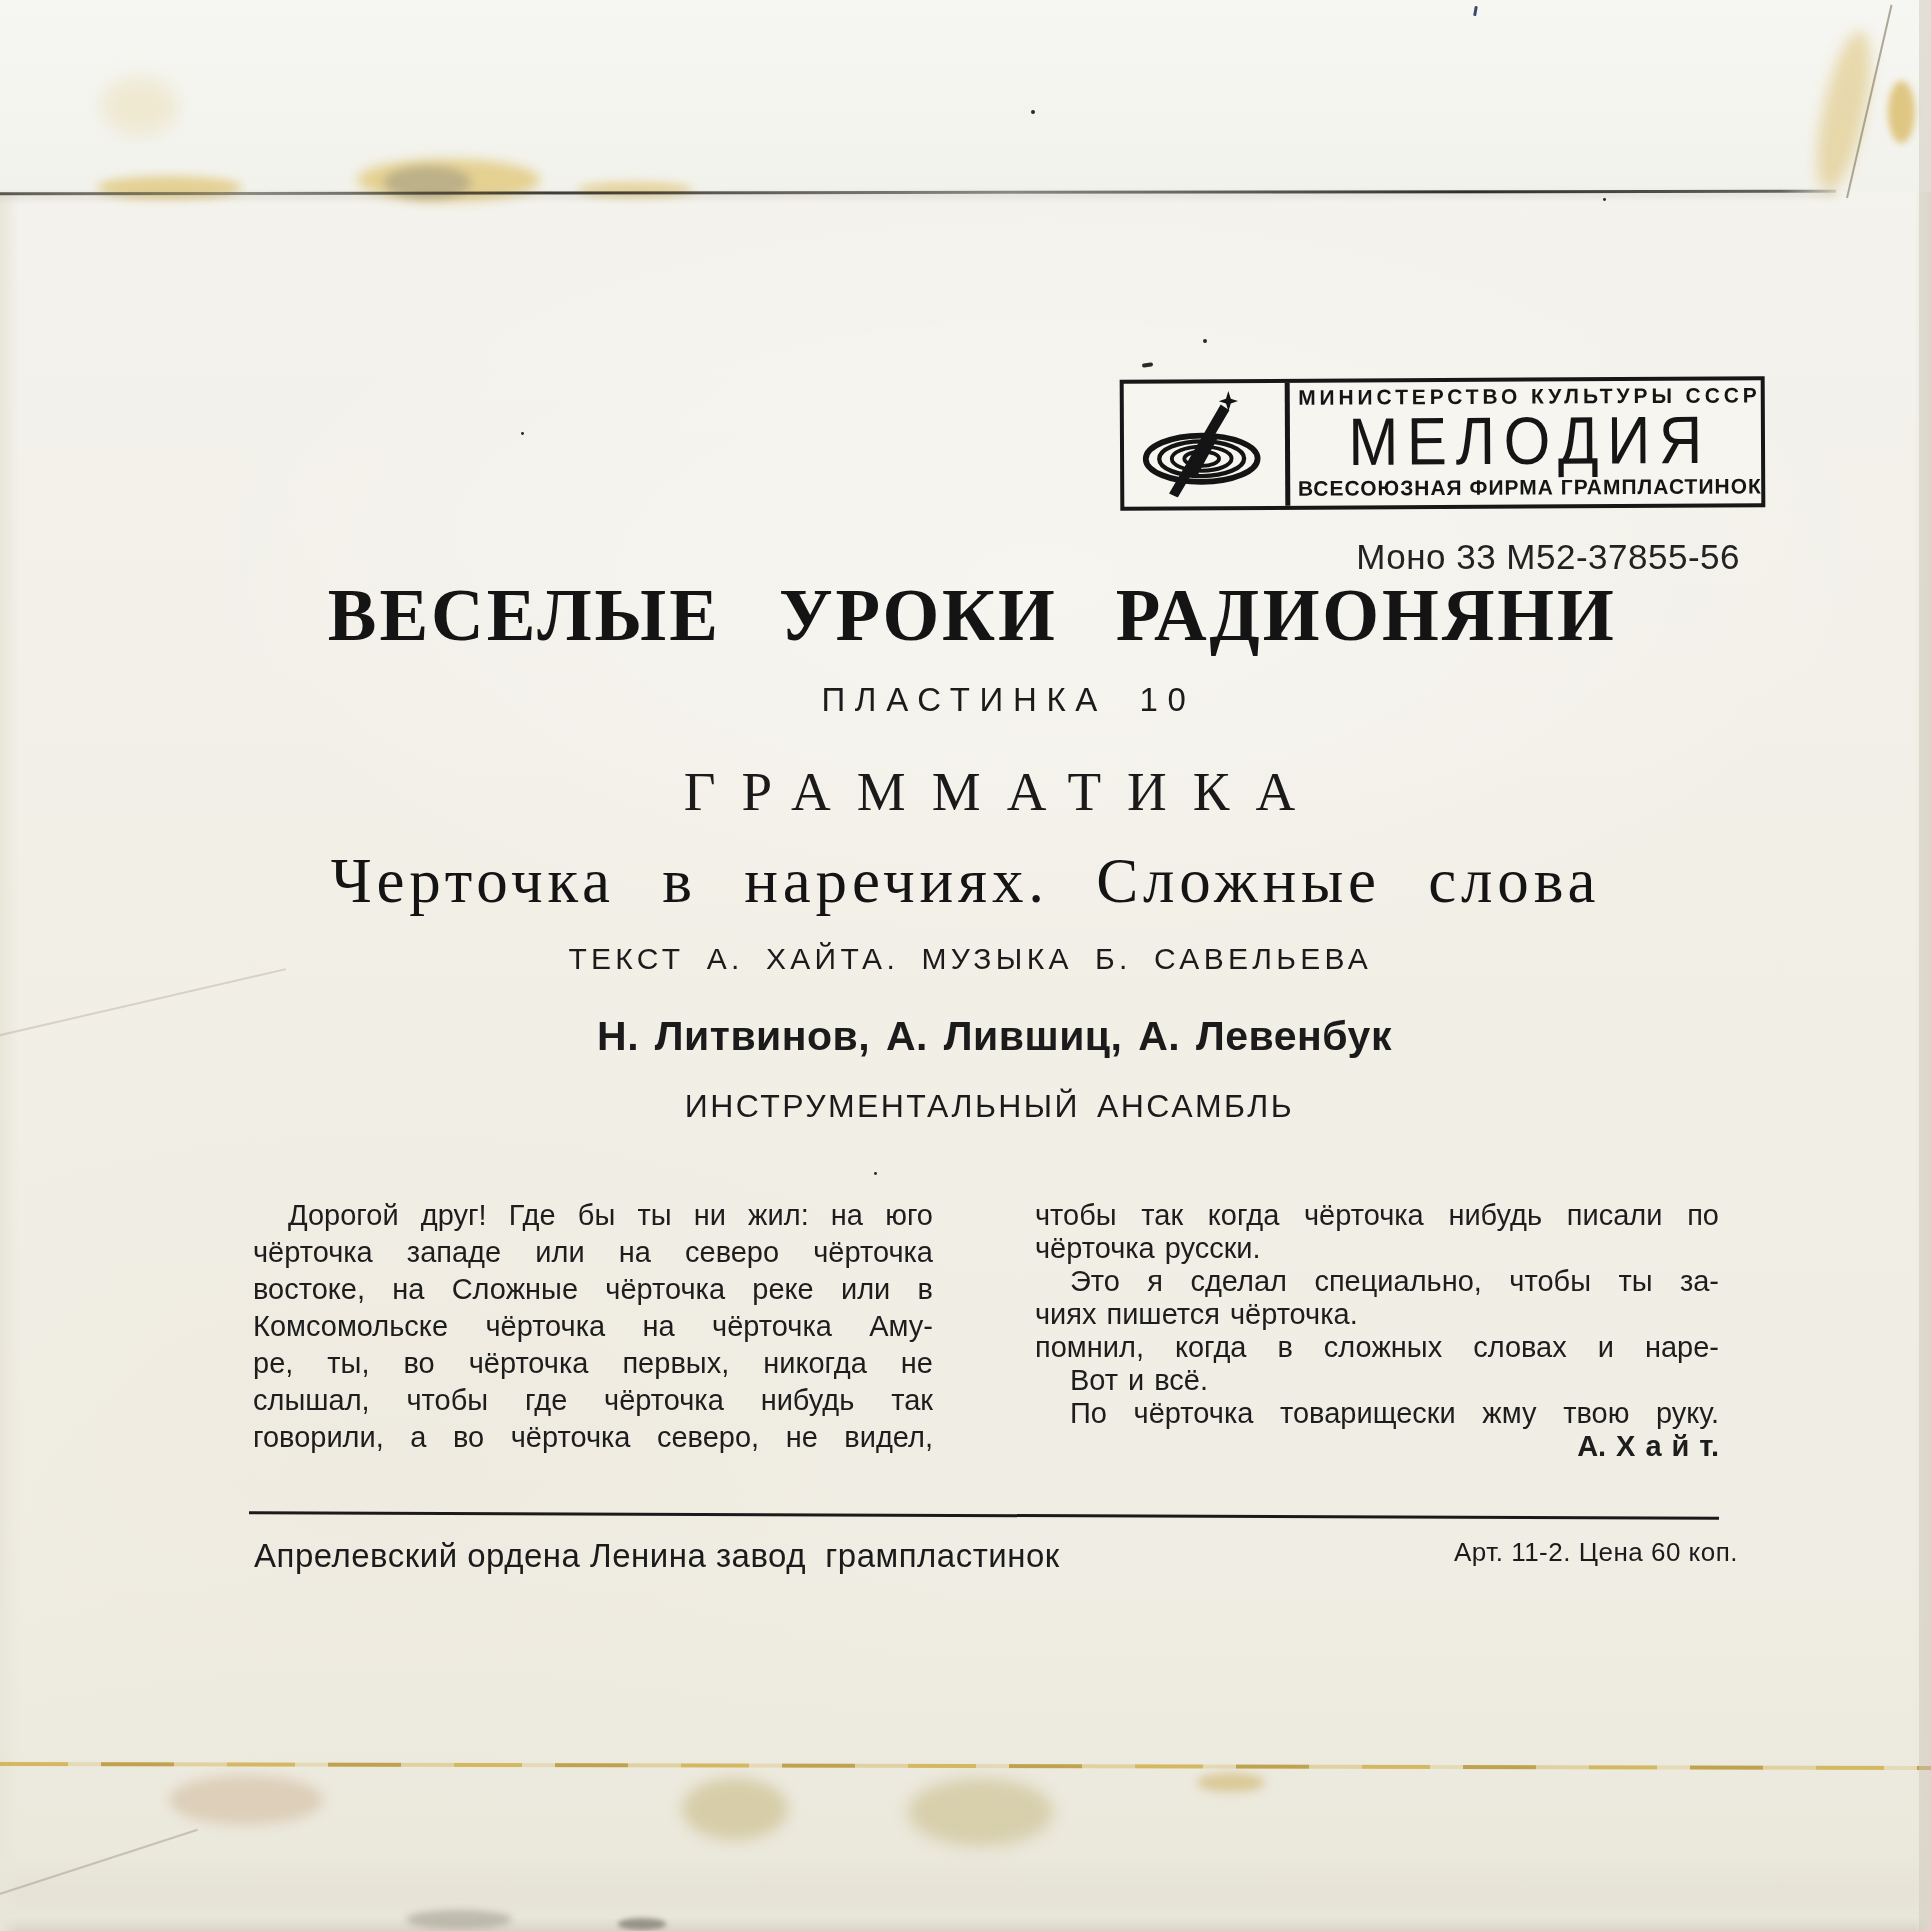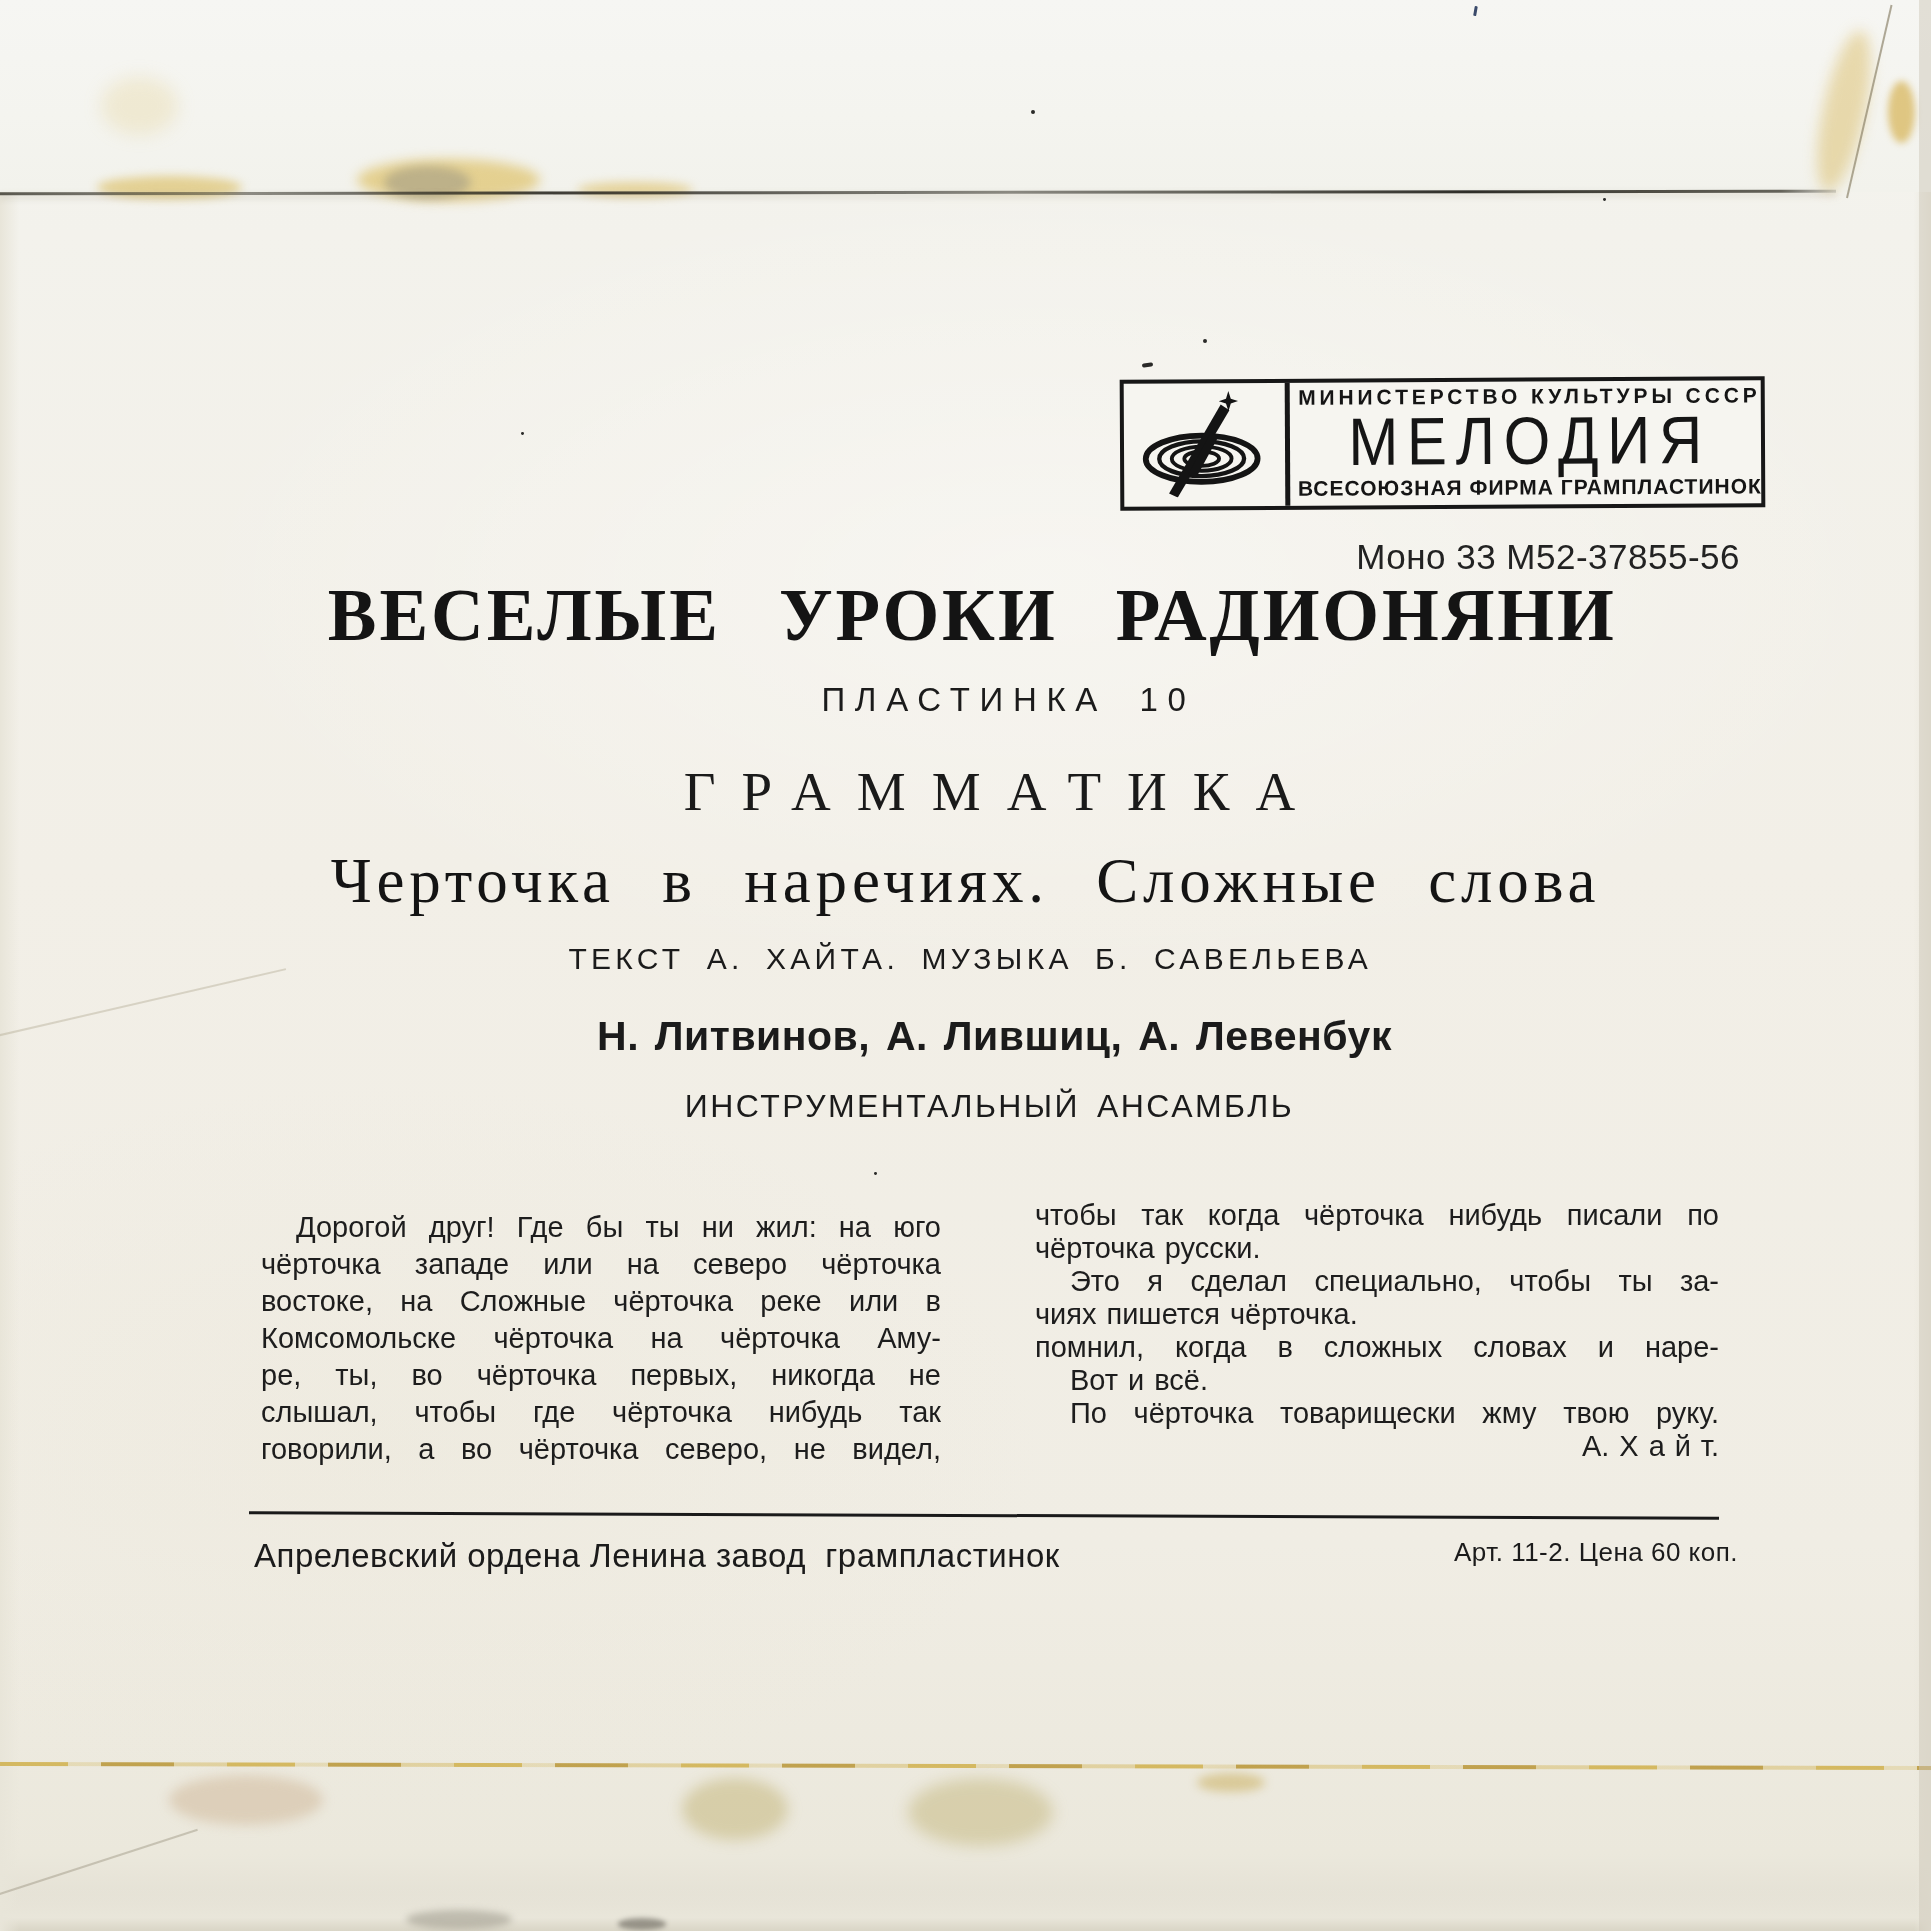--- a/index.html
+++ b/index.html
@@ -103,26 +103,26 @@
   .recno      { top:682px;  font-size:33px; letter-spacing:9.7px; word-spacing:13.5px; transform:translateX(43px); }
   .subject    { top:761px;  font-family:"Liberation Serif", serif; font-size:55px; letter-spacing:26px;
                 color:#1a1a1a; transform:translateX(37px); }
   .episode    { top:846px;  font-family:"Liberation Serif", serif; font-weight:normal; font-size:63px;
                 letter-spacing:4.8px; word-spacing:27px; color:#141414; }
   .credits    { top:942px;  font-size:30px; letter-spacing:4.3px; word-spacing:9.7px; transform:translateX(4.8px); }
   .performers { top:1014px; font-weight:bold; font-size:41px; letter-spacing:0.5px; word-spacing:3.9px; transform:translateX(29px); }
   .ensemble   { top:1089px; font-size:32px; letter-spacing:2.4px; word-spacing:5.8px; transform:translateX(24px); }
   
   .col { position:absolute; font-size:29px; color:#1d1d1d; word-spacing:1.9px; }
-  .col-left  { left:261px;  top:1197px; width:680px; line-height:37px;margin-top:12px; }
+  .col-left  { left:253px;  top:1197px; width:680px; line-height:37px; }
   .col-right { left:1035px; top:1199px; width:684px; line-height:33px; }
   .bl  { text-align:left; }
   .j   { text-align:justify; text-align-last:justify; }
   .ind { text-indent:35px; }
-  .sig { text-align:right; }
+  .sig { text-align:right;font-weight:bold; }
   
   .rule  { position:absolute; left:249px; top:1514px; width:1470px; height:2.9px; background:#1a1a1a; transform:rotate(0.22deg); }
   .plant { position:absolute; left:254px; top:1537px; font-size:33px; letter-spacing:0.5px; white-space:pre-wrap; }
   .price { position:absolute; top:1537px; right:193px; font-size:26px; letter-spacing:0.5px; }
 </style>
 </head>
 <body>
 
 <div class="canvas">
   <div class="paper"></div>

